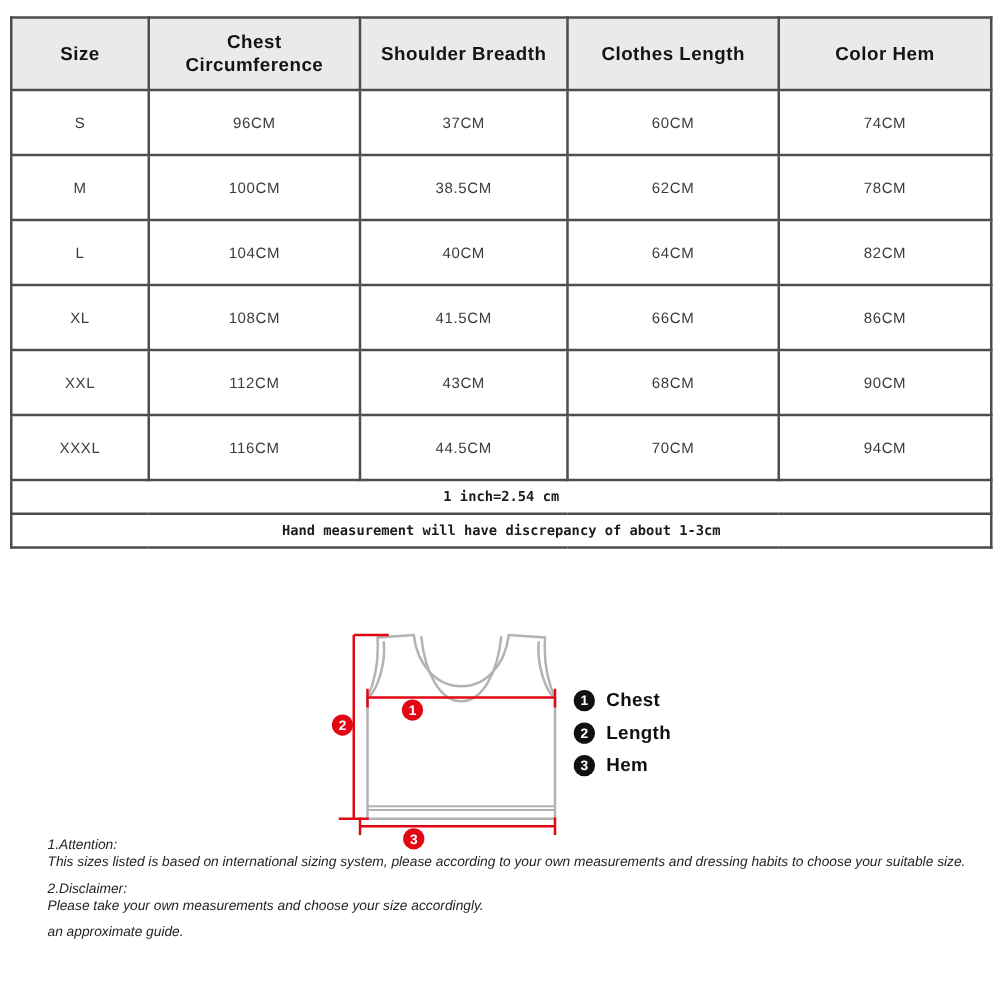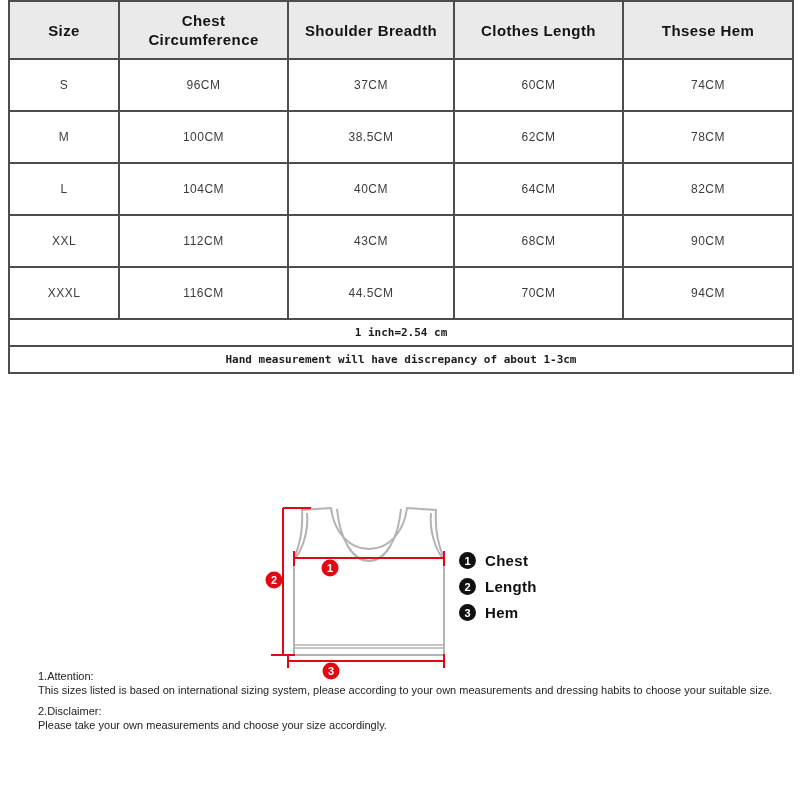--- a/index.html
+++ b/index.html
@@ -6,21 +6,21 @@
   html,body { width:800px; height:800px; }
   body {
     position:relative;
     background:#ffffff;
     overflow:hidden;
     font-family:"Liberation Sans", sans-serif;
   }
 
   
   .size-table {
-    position:absolute; left:8px; top:0; width:784px;
+    position:absolute; left:8px; top:13px; width:784px;
     border-collapse:collapse; table-layout:fixed;
   }
   .size-table th, .size-table td {
     border:2px solid #4d4d4d;
     text-align:center; vertical-align:middle;
   }
   .size-table th {
     background:#eaeaea;
     height:58px;
     font-size:15px; font-weight:bold; color:#141414;
@@ -52,20 +52,21 @@
     flex:0 0 17px;
   }
   .legend-label { margin-left:9px; font-size:15px; font-weight:bold; color:#101010; letter-spacing:.3px; }
 
   
   .notes { position:absolute; left:38px; top:670px; width:760px; }
   .note-section { margin-bottom:8px; }
   .note-title, .note-line {
     font-size:11px; line-height:13.5px; color:#232323;
     white-space:nowrap;
+    font-style:italic;
   }
 </style>
 </head>
 <body>
 
 <table class="size-table">
   <colgroup>
     <col style="width:110px">
       <col style="width:169px">
       <col style="width:166px">
@@ -84,21 +85,21 @@
         </th>
       <th>
           <span class="h-line">Shoulder Breadth</span>
           <span class="h-line"></span>
         </th>
       <th>
           <span class="h-line">Clothes Length</span>
           <span class="h-line"></span>
         </th>
       <th>
-          <span class="h-line">Thsese Hem</span>
+          <span class="h-line">Color Hem</span>
           <span class="h-line"></span>
         </th>
     </tr>
   </thead>
   <tbody>
     <tr>
       <td class="data-cell">S</td>
       <td class="data-cell">96CM</td>
       <td class="data-cell">37CM</td>
       <td class="data-cell">60CM</td>
@@ -110,20 +111,27 @@
       <td class="data-cell">38.5CM</td>
       <td class="data-cell">62CM</td>
       <td class="data-cell">78CM</td>
     </tr>
     <tr>
       <td class="data-cell">L</td>
       <td class="data-cell">104CM</td>
       <td class="data-cell">40CM</td>
       <td class="data-cell">64CM</td>
       <td class="data-cell">82CM</td>
+    </tr>
+    <tr>
+      <td class="data-cell">XL</td>
+      <td class="data-cell">108CM</td>
+      <td class="data-cell">41.5CM</td>
+      <td class="data-cell">66CM</td>
+      <td class="data-cell">86CM</td>
     </tr>
     <tr>
       <td class="data-cell">XXL</td>
       <td class="data-cell">112CM</td>
       <td class="data-cell">43CM</td>
       <td class="data-cell">68CM</td>
       <td class="data-cell">90CM</td>
     </tr>
     <tr>
       <td class="data-cell">XXXL</td>
@@ -190,14 +198,15 @@
 <div class="notes">
   <div class="note-section">
     <div class="note-title">1.Attention:</div>
     <div class="note-line">This sizes listed is based on international sizing system, please according to your own measurements and dressing habits to choose your suitable size.</div>
   </div>
   <div class="note-section">
     <div class="note-title">2.Disclaimer:</div>
     <div class="note-line">Please take your own measurements and choose your size accordingly.</div>
   </div>
   <div class="note-section">
+    <div class="note-line">an approximate guide.</div>
   </div>
 </div>
 
 </body></html>

